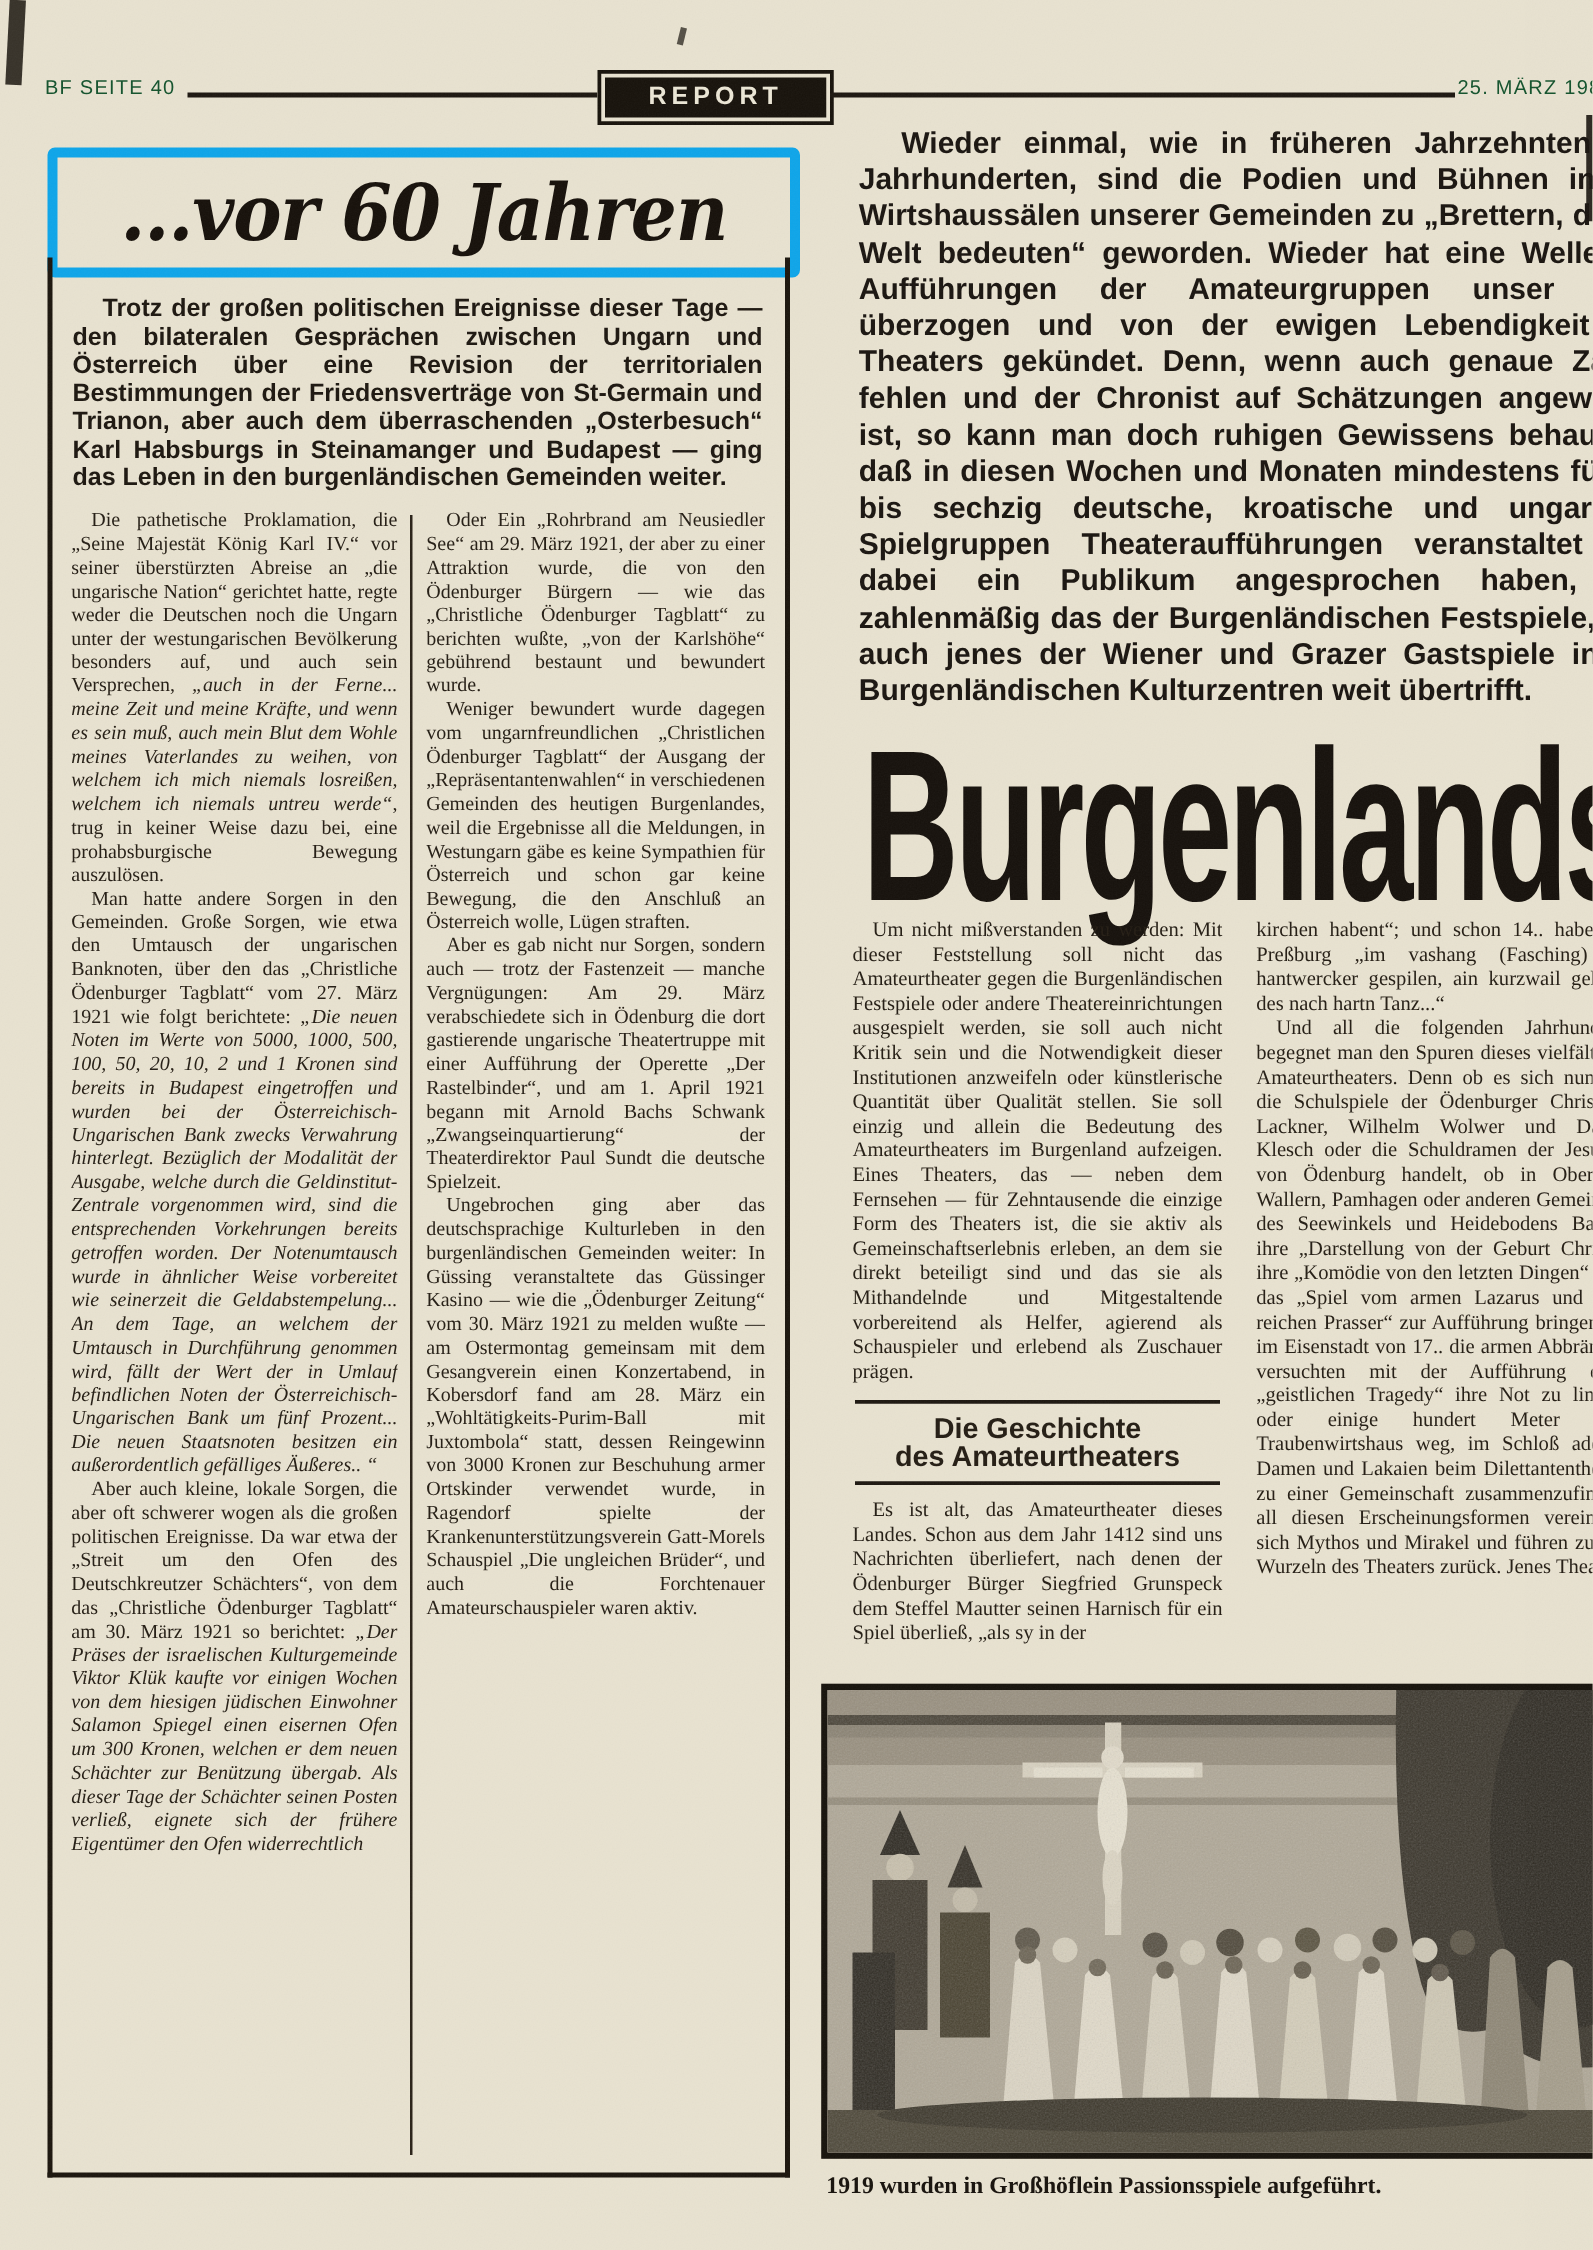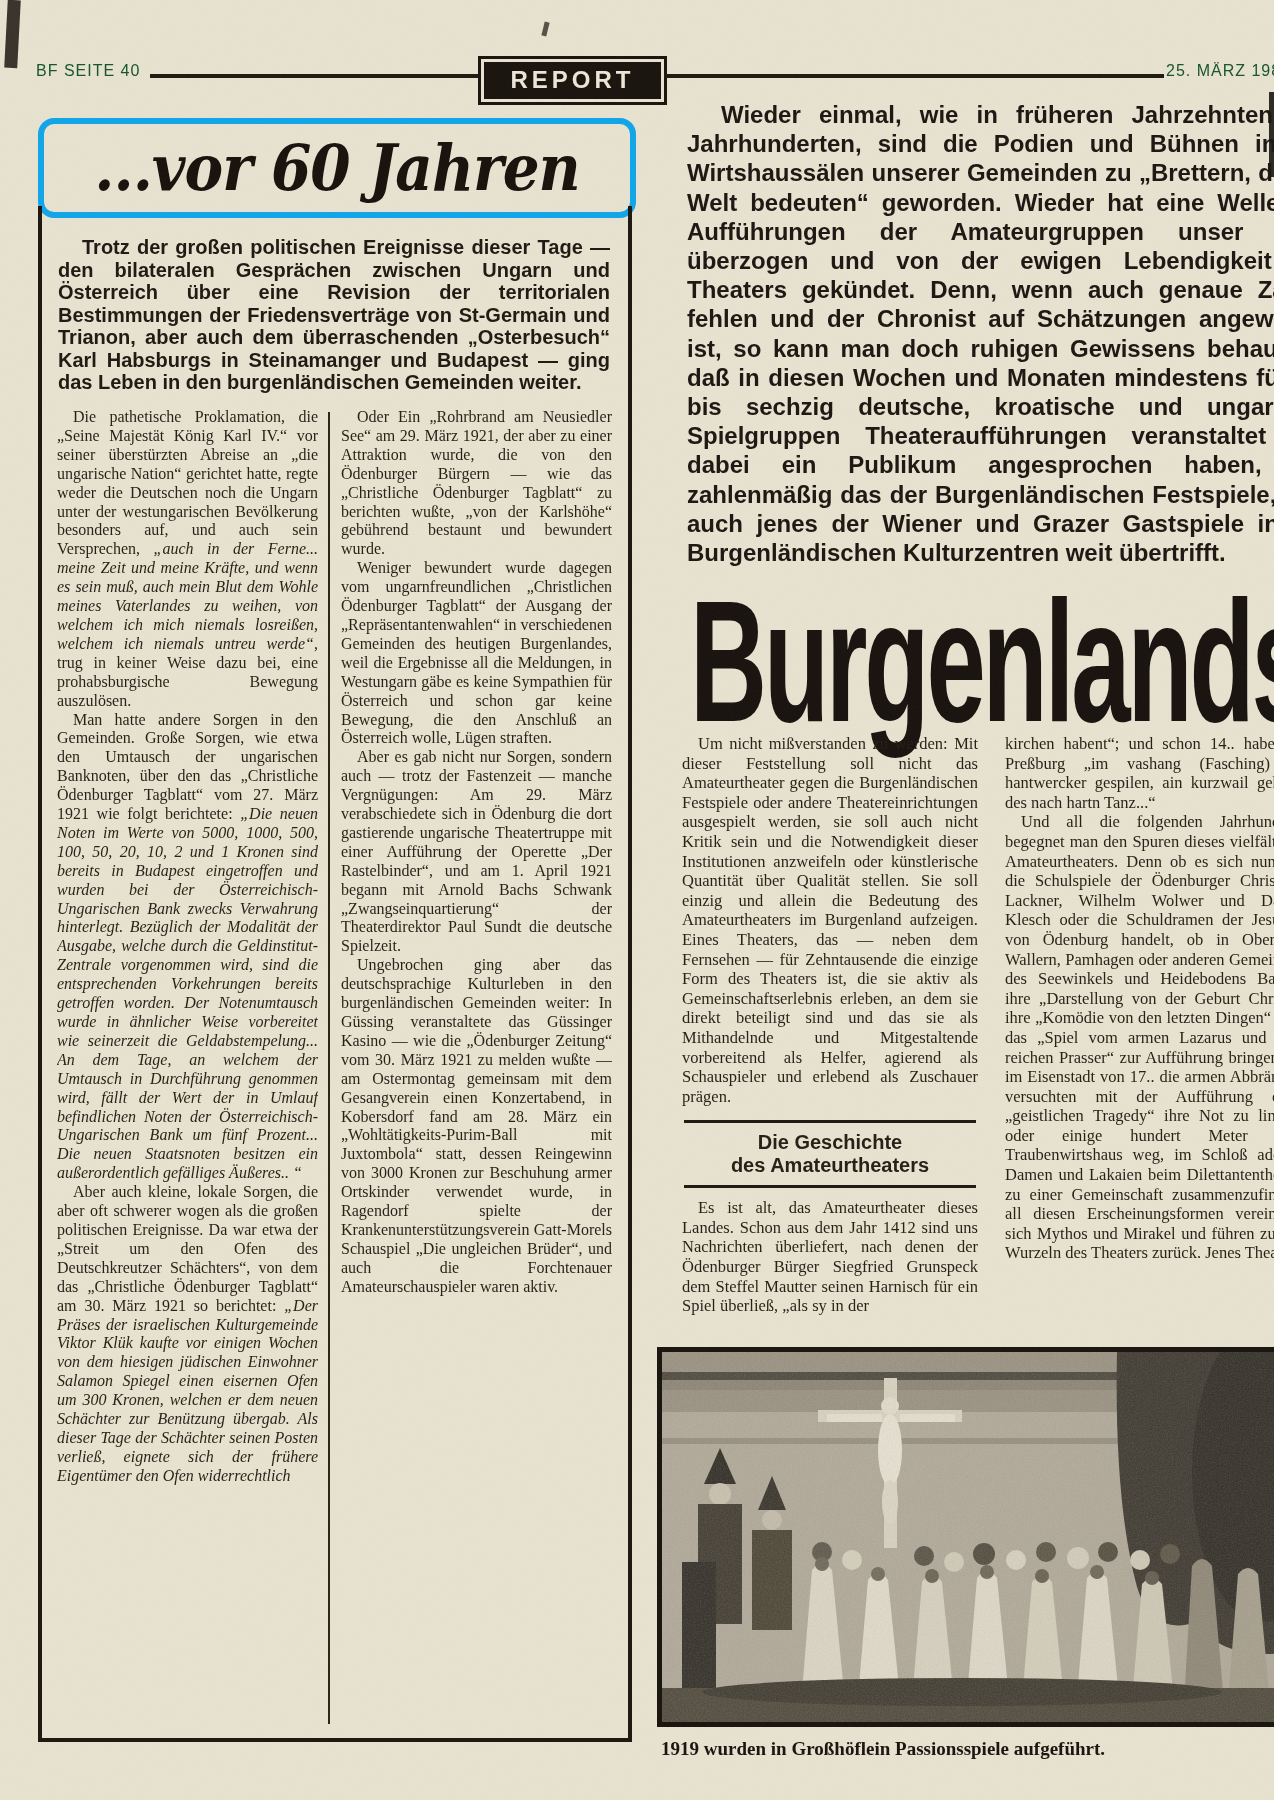--- a/index.html
+++ b/index.html
@@ -8,44 +8,44 @@
     background:#e8e2d0;
     font-family:"Liberation Serif", serif;
     color:#241d14;
   }
   .abs{position:absolute;}
   
   .hdr-label{font-family:Liberation Sans, sans-serif;font-size:16px;letter-spacing:1px;color:#14532d;}
   .hdr-rule{height:4px;background:#1d1710;}
   .report-outer{border:3px solid #17120b;padding:3px;background:#e8e2d0;}
   .report-inner{background:#17120b;color:#ebe6d5;font-family:"Liberation Sans",sans-serif;
-    font-weight:bold;font-size:24px;letter-spacing:4px;text-align:center;padding:4px 0 5px;}
+    font-weight:bold;font-size:20px;letter-spacing:4px;text-align:center;padding:4px 0 5px;}
   
-  .title-box{border:6px solid #0ea5e9;border-radius:16px;background:#e8e2d0;
+  .title-box{border:8px solid #0ea5e9;border-radius:6px;background:#e8e2d0;
     display:flex;align-items:center;justify-content:center;}
   .fraktur{font-family:"DejaVu Serif",serif;font-weight:bold;font-style:italic;
     font-size:58px;letter-spacing:-1px;color:#16100a;transform:scaleY(1.08);}
   .big-box{border:4px solid #1b150d;border-top:none;box-sizing:border-box;}
   .intro{font-family:"Liberation Sans",sans-serif;font-weight:bold;font-size:20px;
     line-height:22.5px;text-align:justify;text-indent:24px;color:#1d1710;}
   .newscol{font-size:16px;line-height:18.9px;text-align:justify;overflow:hidden;}
   .newscol p.para{margin:0;text-indent:16px;}
   .newscol p.para.noindent{text-indent:0;}
   .newscol .i{font-style:italic;}
   .vrule{width:2px;background:#2a2218;}
   
   .lead{font-family:"Liberation Sans",sans-serif;font-weight:bold;font-size:24px;
     line-height:29.2px;text-align:justify;text-indent:34px;color:#1a1510;}
   .mega-headline{font-family:"Liberation Sans",sans-serif;font-weight:bold;
     font-size:172px;line-height:1;letter-spacing:-5px;color:#16110c;
     transform:scaleX(0.62);transform-origin:left top;white-space:nowrap;}
   .rcol{font-size:16.5px;line-height:19.6px;}
   .subhead{border-top:3px solid #1d1710;border-bottom:3px solid #1d1710;
     margin:14px 2px 10px;padding:8px 0;text-align:center;
-    font-family:"Liberation Sans",sans-serif;font-weight:bold;font-size:20px;line-height:23px;}
+    font-family:"Liberation Sans",sans-serif;font-weight:bold;font-size:23px;line-height:23px;}
   .caption{font-family:"Liberation Serif",serif;font-weight:bold;font-size:19px;color:#17120c;}
   .photo-frame{border:5px solid #17130c;background:#b3ab9a;}
   .artifact{background:#17130c;}
   .noise{pointer-events:none;}
 </style>
 </head>
 <body>
 
 <div class="abs artifact" style="left:6px;top:0;width:13px;height:68px;transform:rotate(3deg);opacity:.85;"></div>
 <div class="abs artifact" style="left:543px;top:22px;width:5px;height:14px;opacity:.7;transform:rotate(14deg);"></div>

